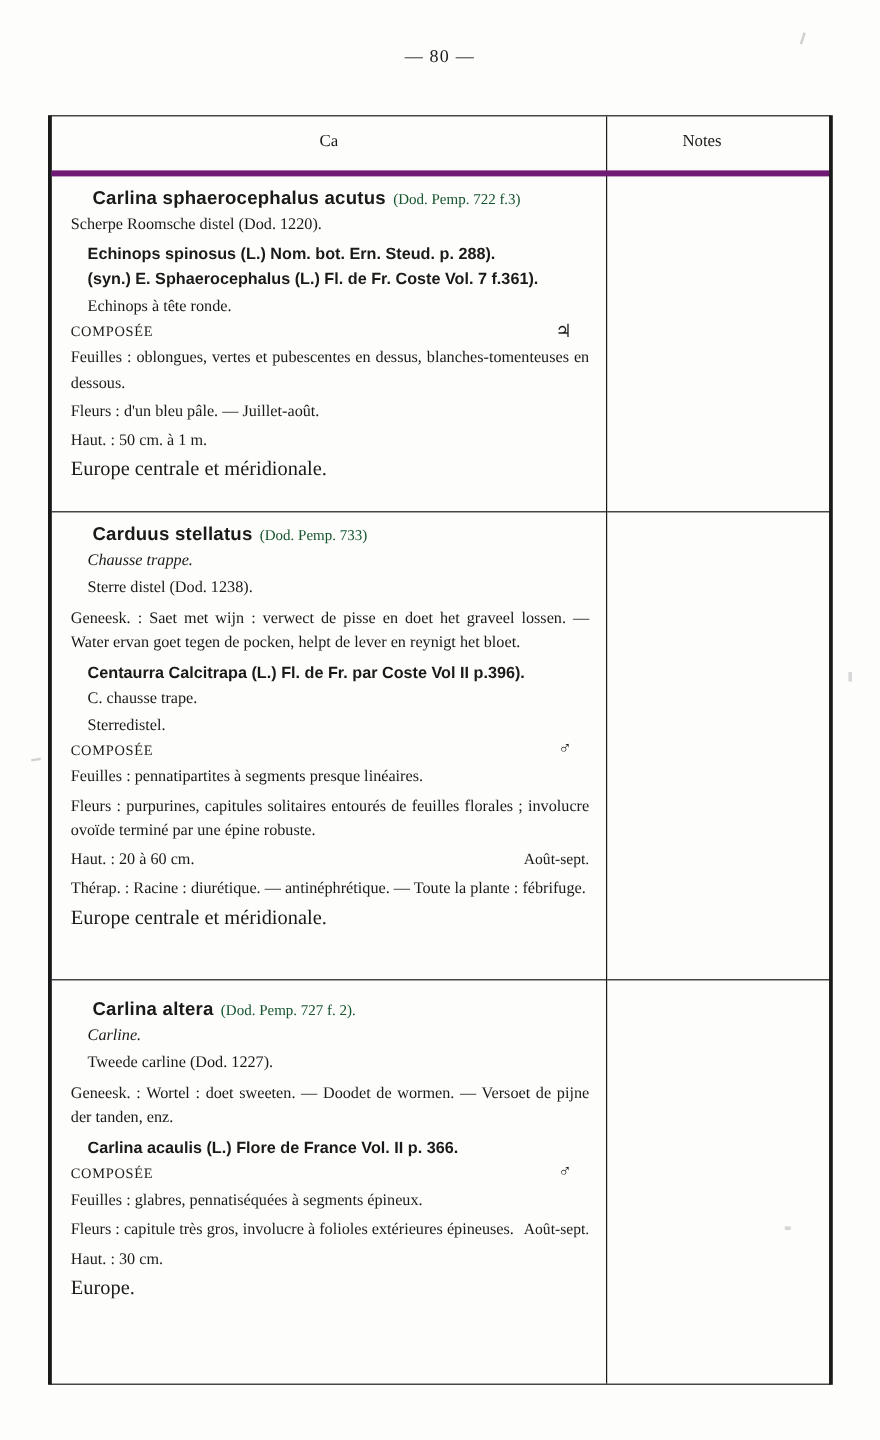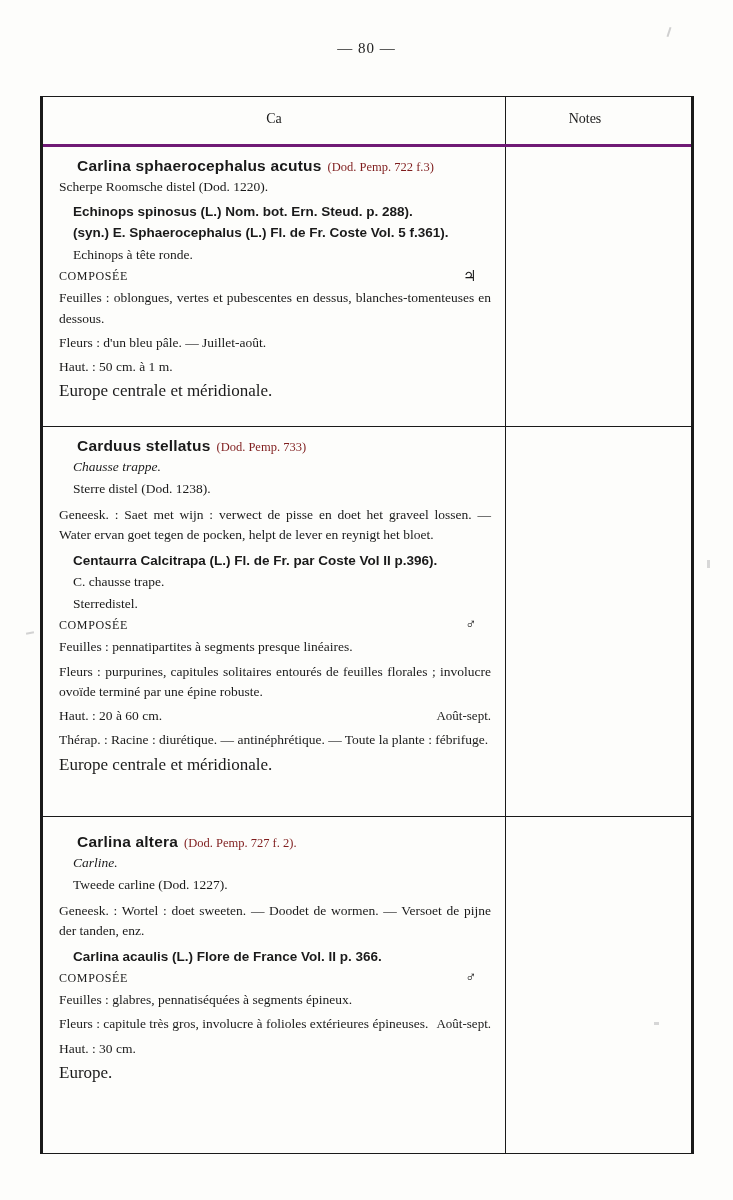--- a/index.html
+++ b/index.html
@@ -64,21 +64,21 @@
     width: 1px;
     height: 100%;
     background: #1a1a1a;
   }
   .head-row {
     position: absolute;
     left: 0;
     top: 0;
     width: 100%;
     height: 50px;
-    border-bottom: 3px solid #701a75;
+    border-bottom: 5px solid #701a75;
     box-sizing: border-box;
   }
   .head-left, .head-right {
     position: absolute;
     top: 14px;
     text-align: center;
     font-size: 14px;
     color: #1a1a1a;
   }
   .head-left { left: 0; width: 462px; }
@@ -115,21 +115,21 @@
     font-family: "Liberation Sans", sans-serif;
     font-weight: bold;
     font-size: 15.5px;
     letter-spacing: 0.2px;
     margin-left: 18px;
     display: inline;
   }
   .sp-ref {
     font-family: "Liberation Serif", serif;
     font-size: 12.5px;
-    color: #7f1d1d;
+    color: #14532d;
     display: inline;
     margin-left: 6px;
   }
   .line {
     font-size: 13.5px;
     line-height: 1.45;
     margin-top: 2px;
   }
   .line.indent { text-indent: 0; margin-left: 14px; }
   .italic { font-style: italic; }
@@ -228,21 +228,21 @@
 
     <div class="body-area">
 
       <div class="entry" style="height:280px;">
         <div>
           <span class="sp-title">Carlina sphaerocephalus acutus</span><span class="sp-ref">(Dod. Pemp. 722 f.3)</span>
         </div>
         <div class="line">Scherpe Roomsche distel (Dod. 1220).</div>
         <div class="smallgap"></div>
         <div class="line indent bold-sans">Echinops spinosus (L.) Nom. bot. Ern. Steud. p. 288).</div>
-        <div class="line indent bold-sans">(syn.) E. Sphaerocephalus (L.) Fl. de Fr. Coste Vol. 5 f.361).</div>
+        <div class="line indent bold-sans">(syn.) E. Sphaerocephalus (L.) Fl. de Fr. Coste Vol. 7 f.361).</div>
         <div class="line indent">Echinops à tête ronde.</div>
         <div class="famline">
           <span>COMPOSÉE</span>
           <span class="sym">♃</span>
         </div>
         <div class="para">Feuilles : oblongues, vertes et pubescentes en dessus, blanches-tomenteuses en dessous.</div>
         <div class="para">Fleurs : d'un bleu pâle. — Juillet-août.</div>
         <div class="para">Haut. : 50 cm. à 1 m.</div>
         <div class="centered">Europe centrale et méridionale.</div>
       </div>

